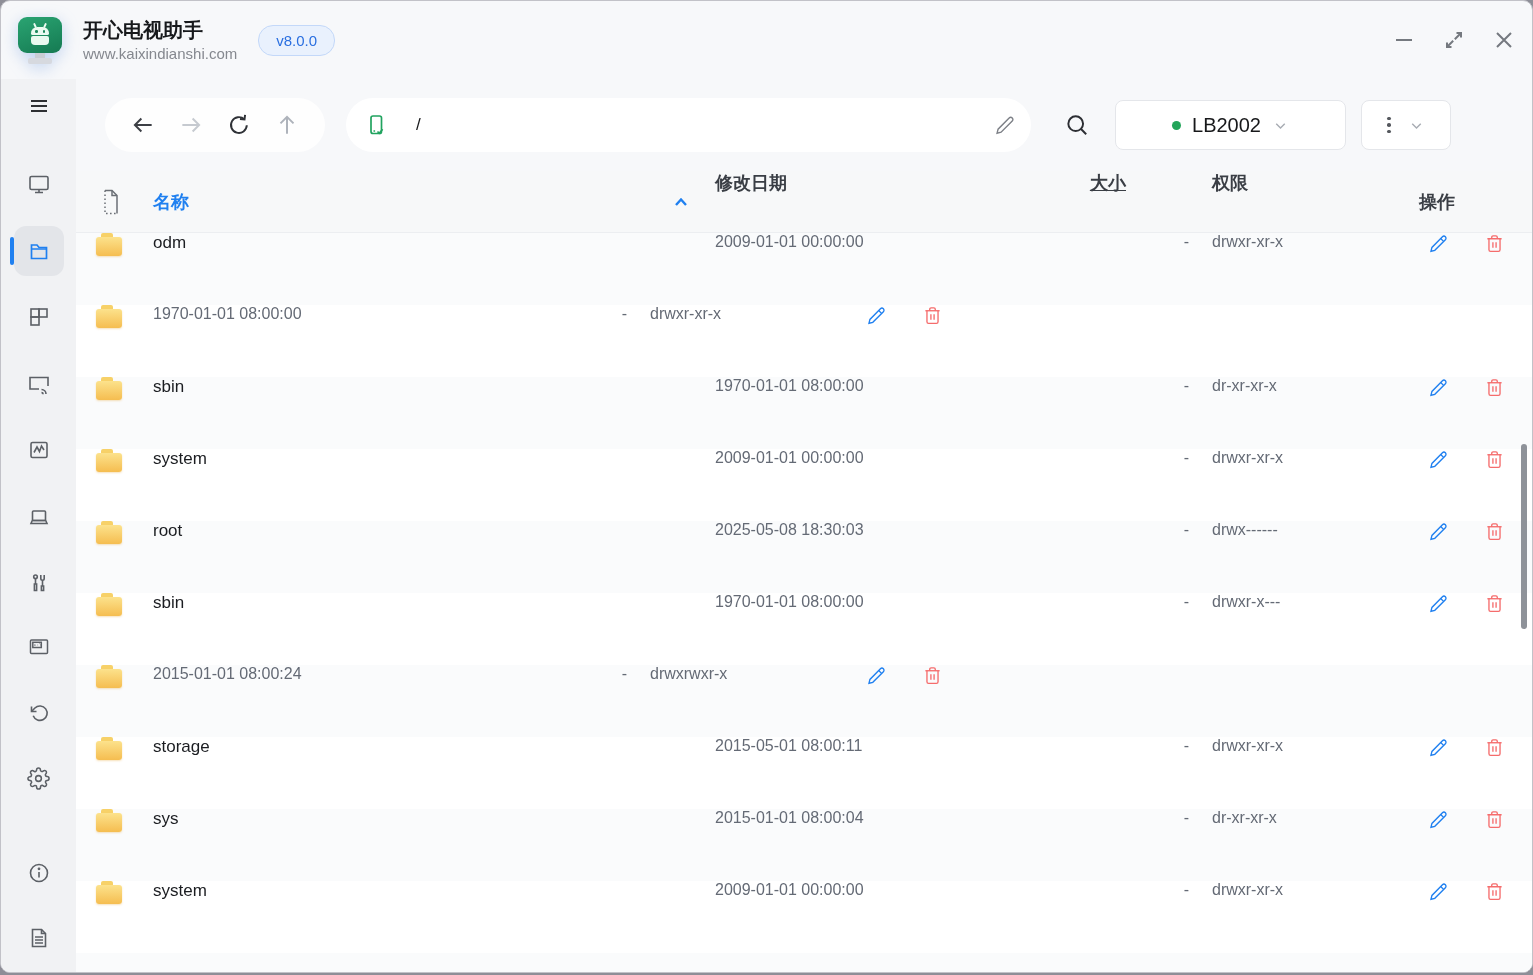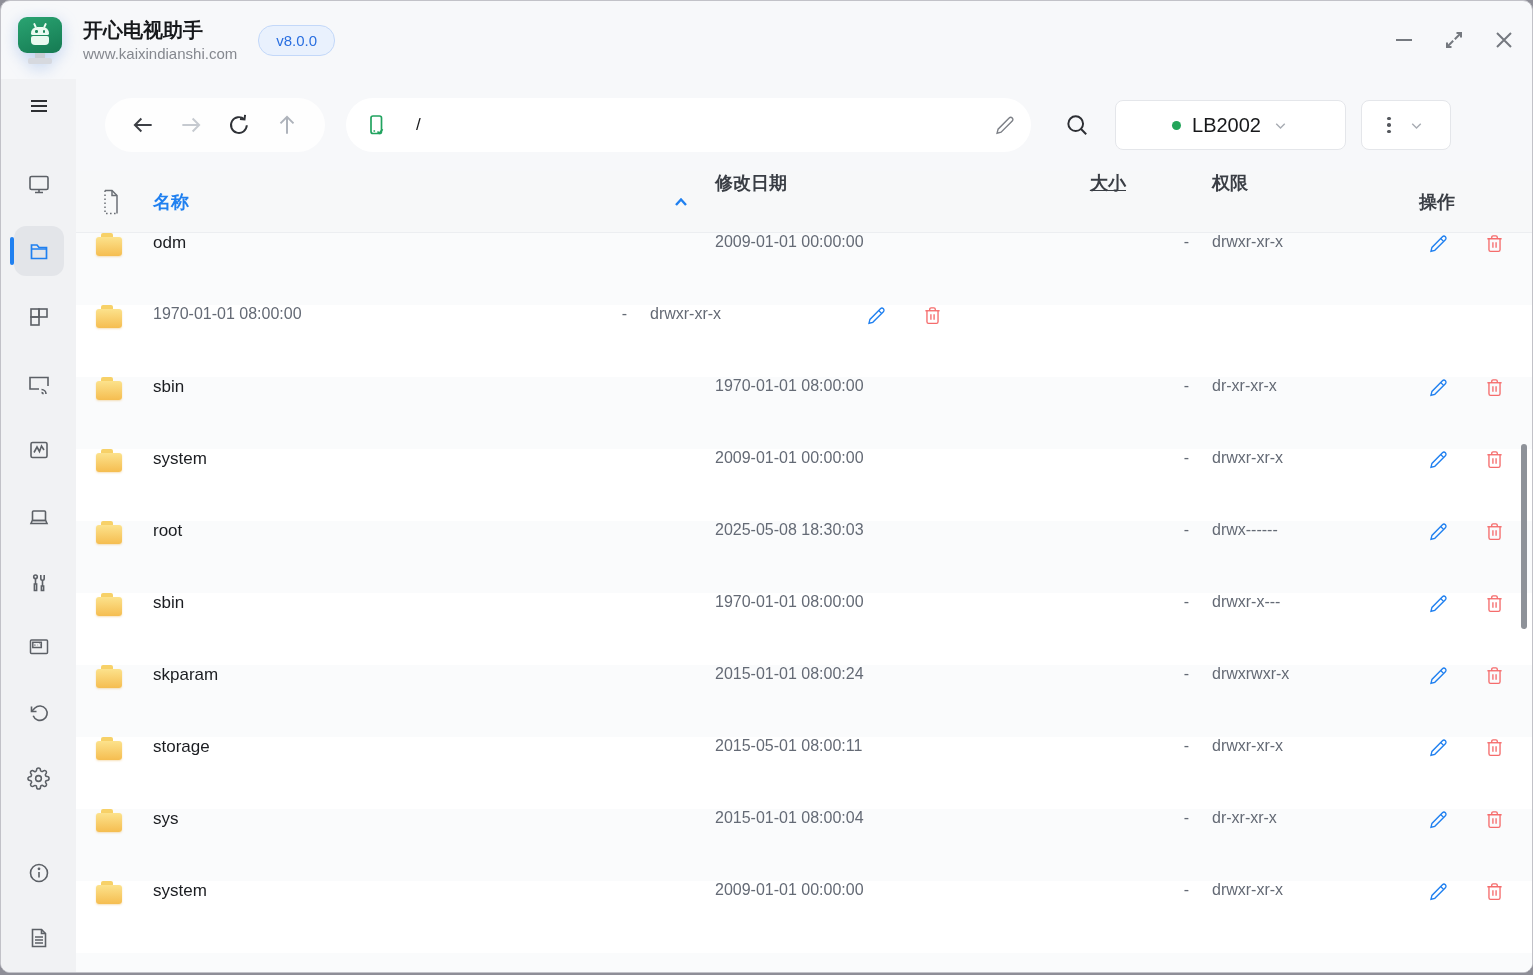--- a/index.html
+++ b/index.html
@@ -484,21 +484,20 @@
     </div>
   </div>
 
   <div class="frow alt">
     <div class="c-icon">
       <span class="folder">
                   <span class="tab"></span>
                   <span class="fbody"></span>
                 </span>
     </div>
-    <div class="c-name fname">skparam</div>
     <div class="c-date fmeta">2015-01-01 08:00:24</div>
     <div class="c-size fmeta">-</div>
     <div class="c-perm fmeta">drwxrwxr-x</div>
     <div class="c-actions">
       <span class="act">
         <svg width="19" height="19" viewBox="0 0 24 24" fill="none" stroke="#2080f0" stroke-width="1.7">
                     <path d="M17 3.5a2.6 2.6 0 0 1 3.7 3.7L7.3 20.6 2.5 21.8l1.2-4.8z"></path>
                     <path d="M14.8 5.7l3.6 3.6"></path>
                   </svg>
       </span>

